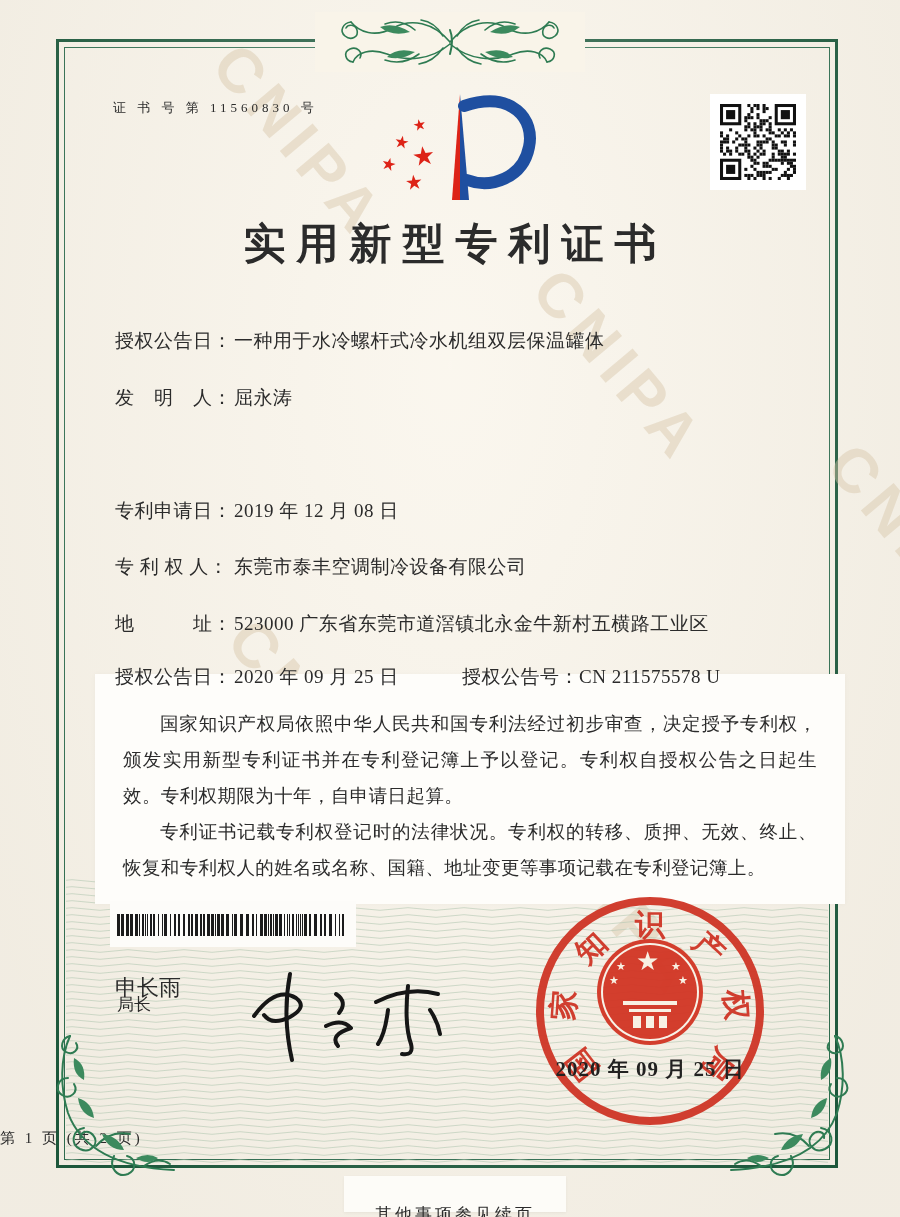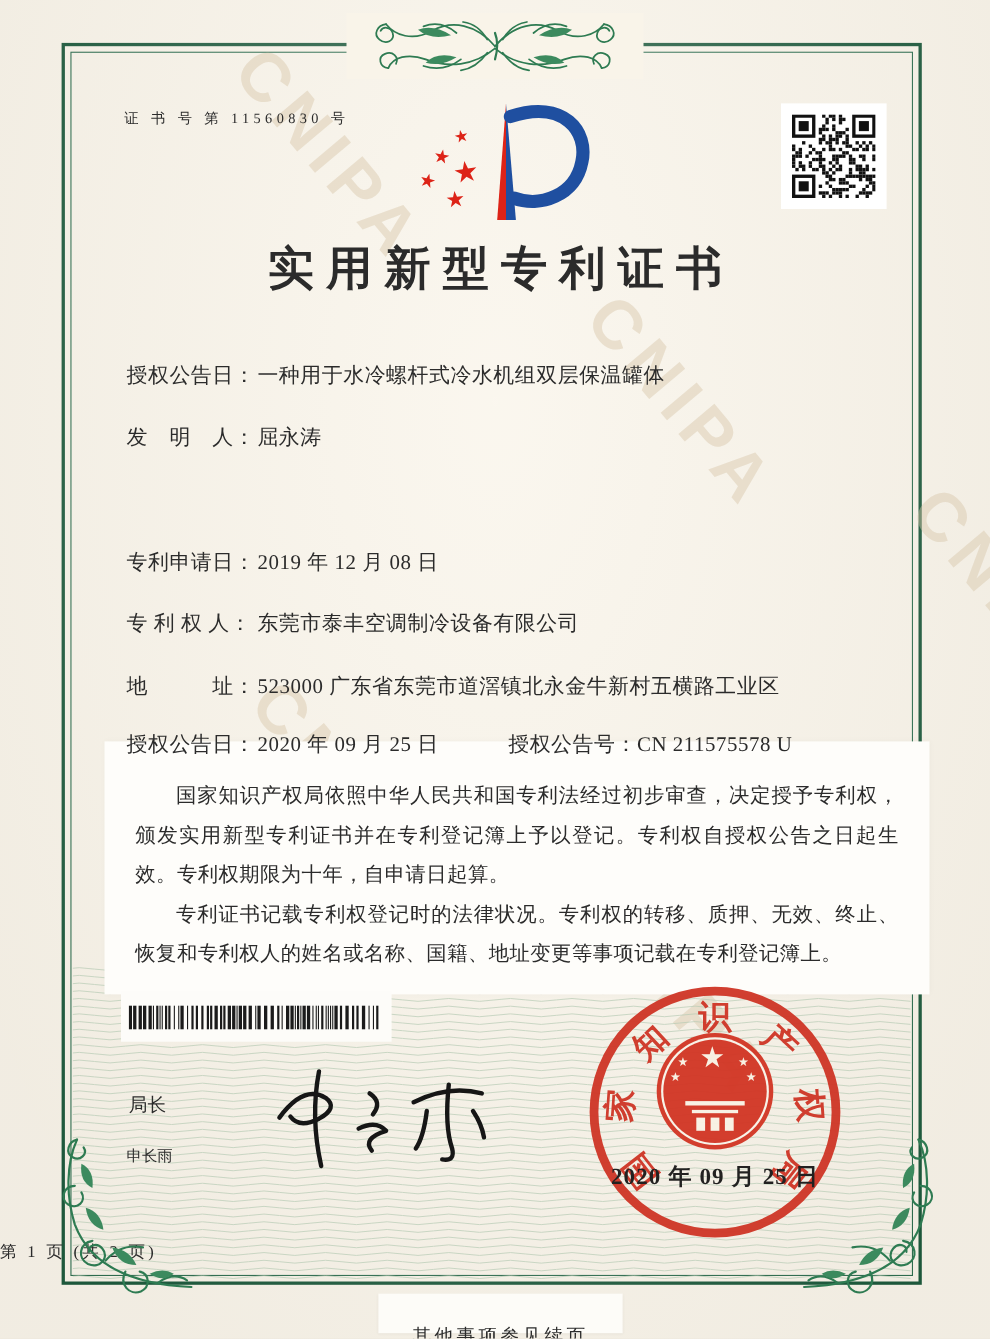--- a/index.html
+++ b/index.html
@@ -36,21 +36,21 @@
          letter-spacing:.4px;text-align:justify;}
   .body-box p:first-child{margin-top:16px;}
   
   .waves{position:absolute;left:66px;top:876px;width:762px;height:288px;overflow:hidden;z-index:1;}
   
   .barcode-box{position:absolute;left:110px;top:901px;width:246px;height:46px;background:#fdfcf9;z-index:3;}
   .barcode-box svg{position:absolute;left:7px;top:13px;}
   
   .sig-title{position:absolute;left:117px;top:993px;font-size:17px;z-index:4;
          font-family:"Liberation Sans","DejaVu Sans",sans-serif;}
-  .sig-name{position:absolute;left:115px;top:1042px;font-size:14px;z-index:4;
+  .sig-name{position:absolute;left:115px;top:973px;font-size:22px;z-index:4;
          font-family:"Liberation Sans","DejaVu Sans",sans-serif;}
   .sig-script{position:absolute;left:238px;top:968px;z-index:4;}
   
   .seal{position:absolute;left:536px;top:897px;width:228px;height:228px;z-index:4;opacity:.95;}
   .seal-ring{position:absolute;inset:0;border:8px solid #cf3526;border-radius:50%;box-sizing:border-box;}
   .seal-char{position:absolute;left:50%;top:50%;font-size:30px;font-weight:bold;color:#cf3526;
          transform-origin:center;z-index:2;}
   .emblem{position:absolute;left:67px;top:48px;width:94px;height:94px;border-radius:50%;
          background:#d23524;box-shadow:0 0 0 2px #f9f4e9,0 0 0 6px #d23524;}
   .emblem .es{position:absolute;color:#f9f2e4;line-height:1;}

